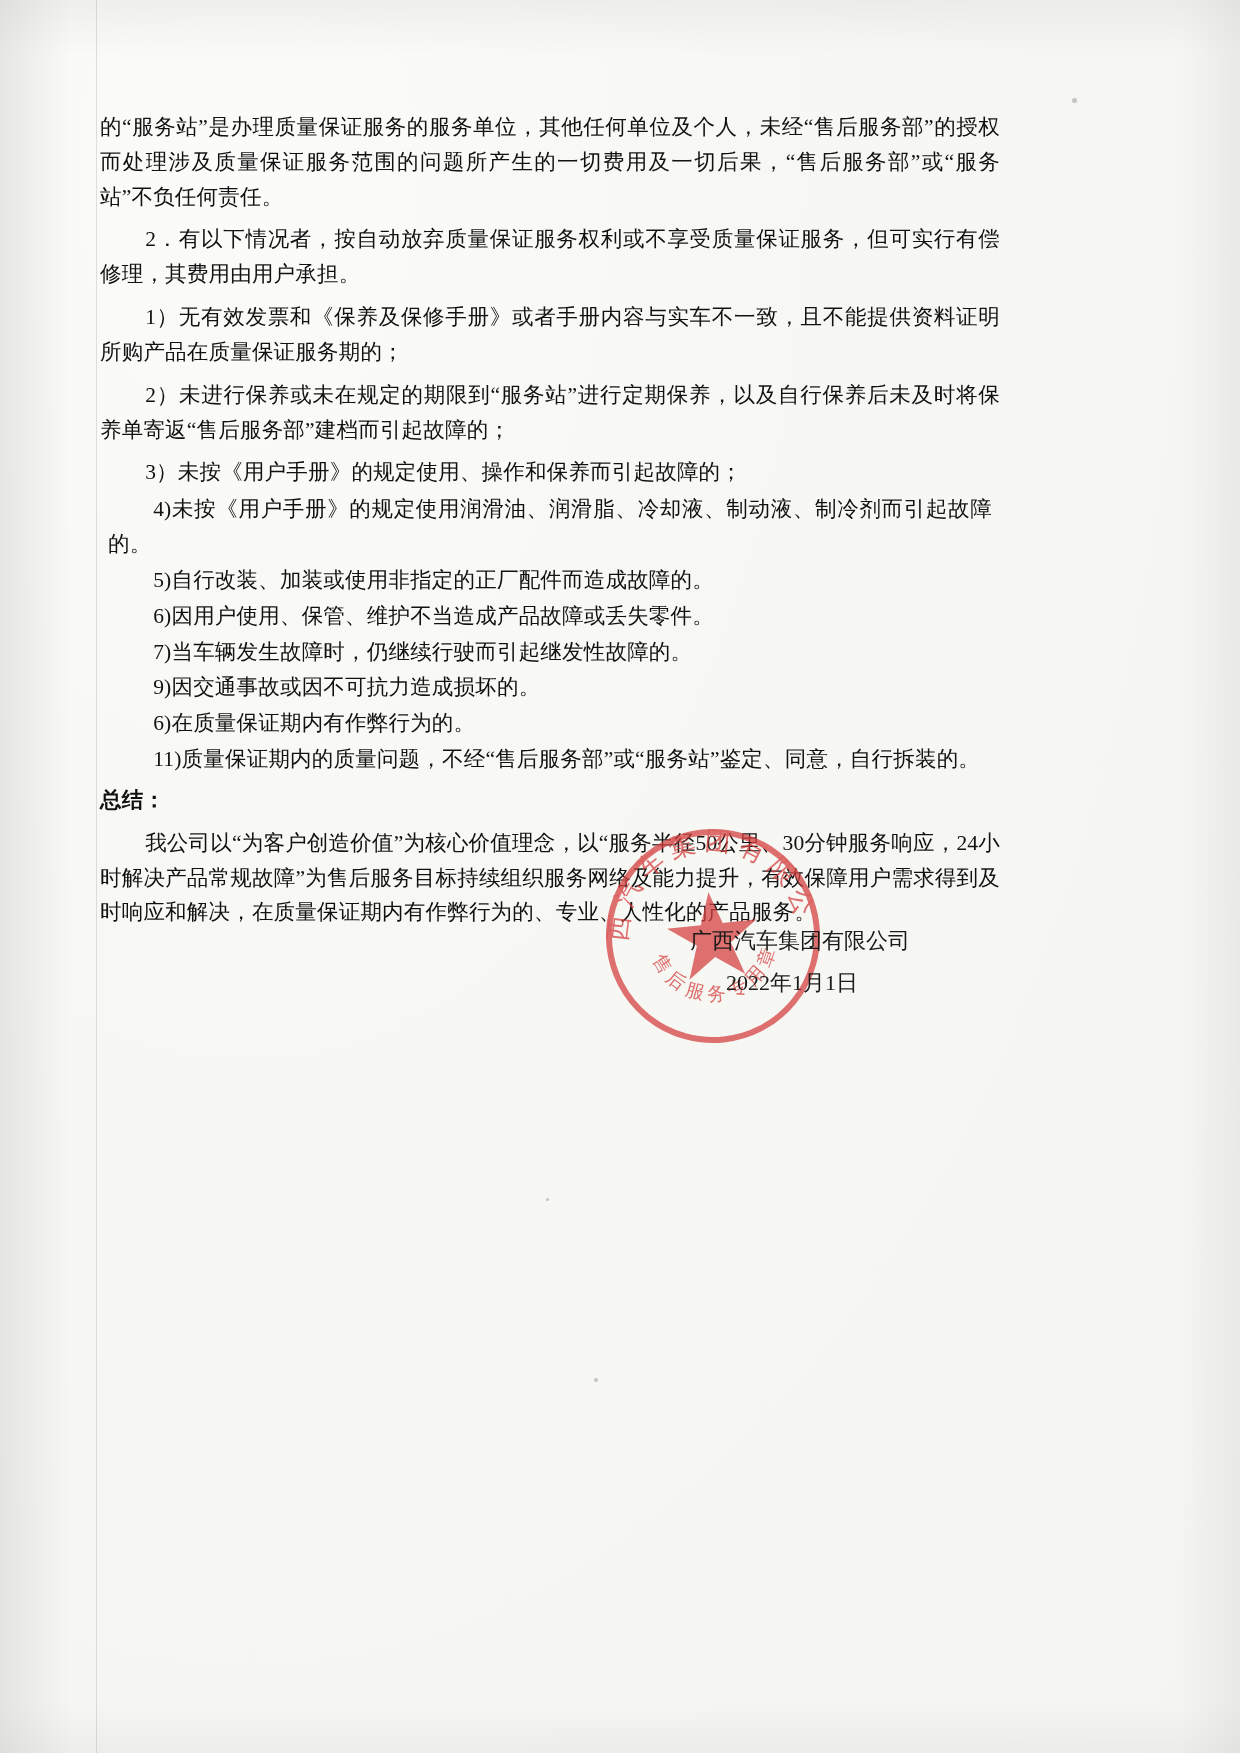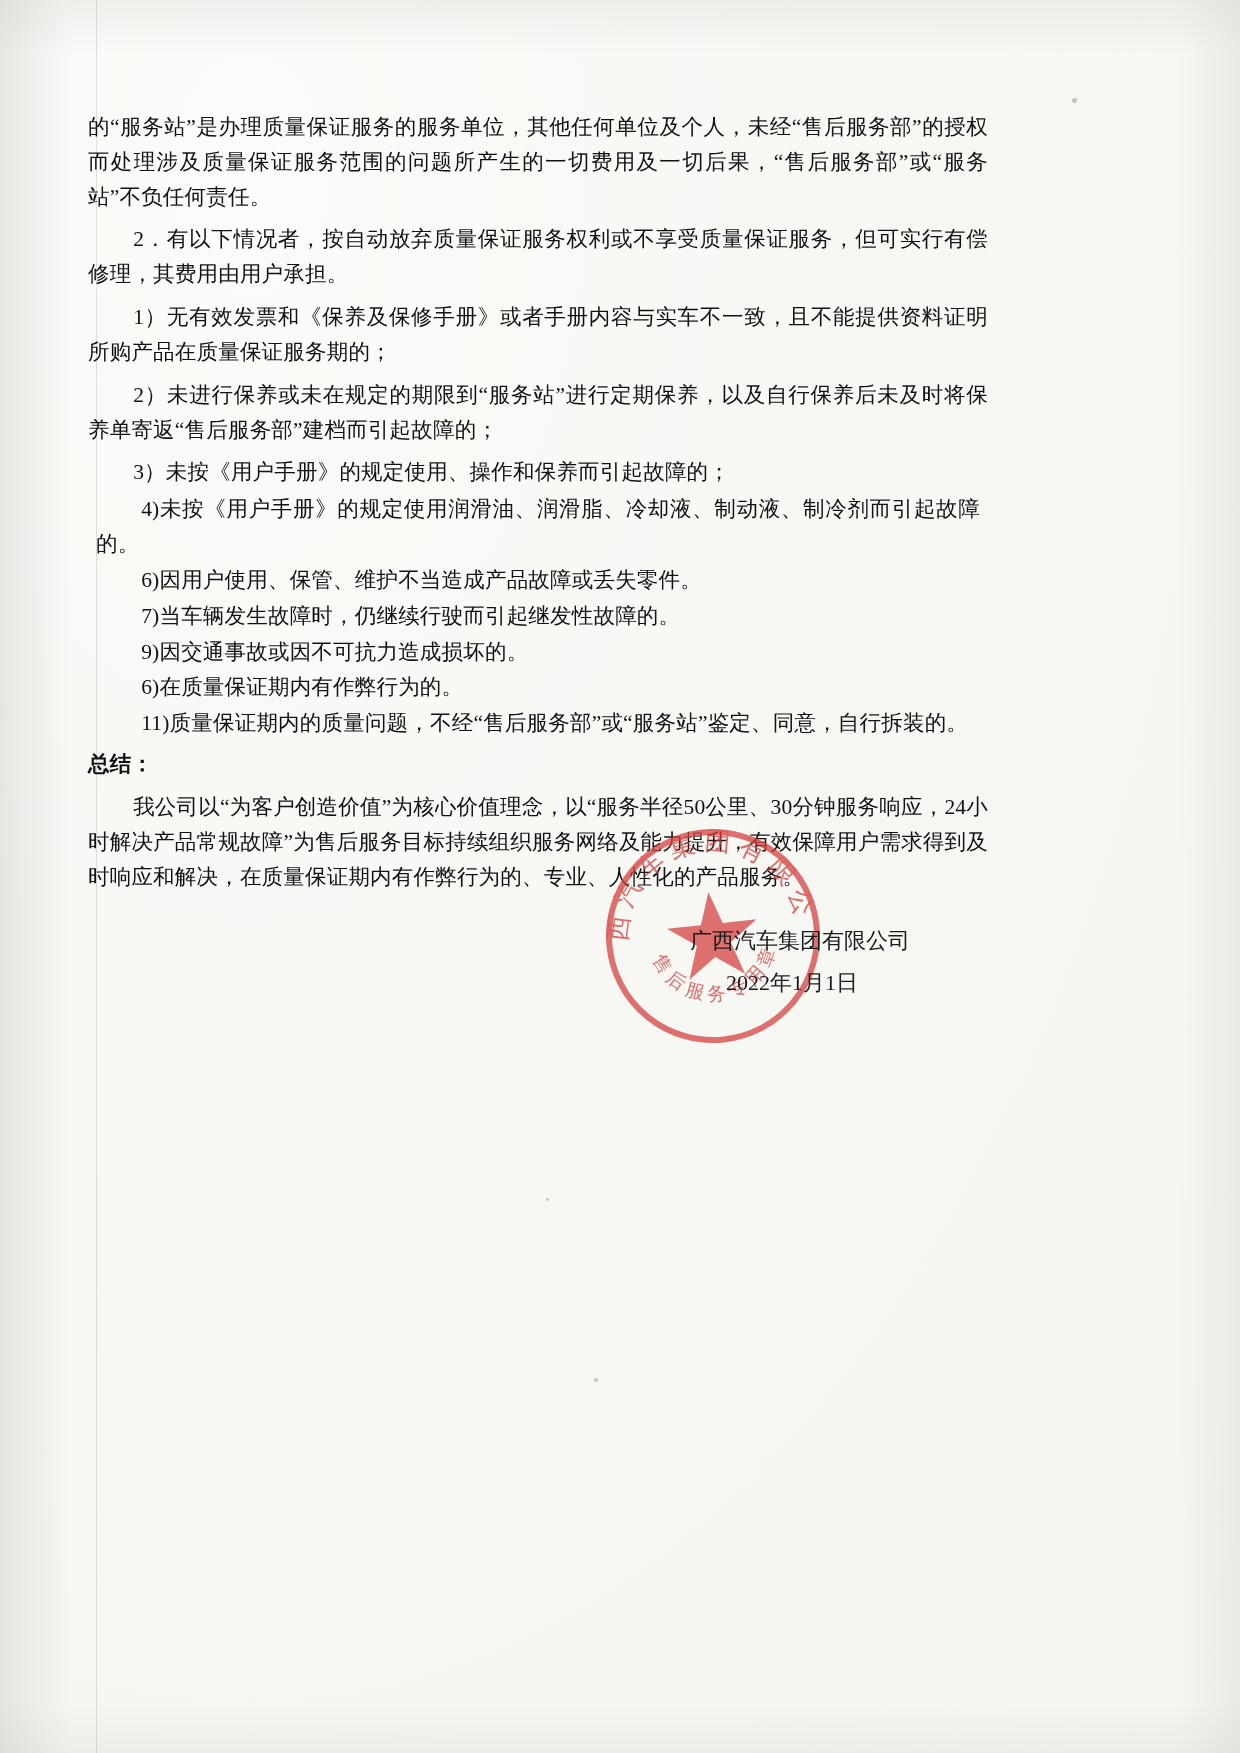--- a/index.html
+++ b/index.html
@@ -27,21 +27,21 @@
     inset: 0;
     background:
       linear-gradient(90deg, rgba(195,195,190,0.35) 0px, rgba(255,255,255,0) 70px),
       linear-gradient(270deg, rgba(205,205,200,0.30) 0px, rgba(255,255,255,0) 60px),
       linear-gradient(180deg, rgba(205,205,200,0.25) 0px, rgba(255,255,255,0) 55px),
       linear-gradient(0deg, rgba(205,205,200,0.22) 0px, rgba(255,255,255,0) 50px);
     pointer-events: none;
   }
   .content {
     position: absolute;
-    left: 88px;
+    left: 100px;
     top: 110px;
     width: 900px;
     color: #111;
   }
   p {
     margin: 0 0 2px 0;
     font-size: 21.5px;
     line-height: 1.62;
     text-align: justify;
     letter-spacing: 0.2px;
@@ -112,20 +112,21 @@
 
   <div class="content">
 
     <p>的“服务站”是办理质量保证服务的服务单位，其他任何单位及个人，未经“售后服务部”的授权而处理涉及质量保证服务范围的问题所产生的一切费用及一切后果，“售后服务部”或“服务站”不负任何责任。</p>
     <p class="indent">2．有以下情况者，按自动放弃质量保证服务权利或不享受质量保证服务，但可实行有偿修理，其费用由用户承担。</p>
     <p class="indent">1）无有效发票和《保养及保修手册》或者手册内容与实车不一致，且不能提供资料证明所购产品在质量保证服务期的；</p>
     <p class="indent">2）未进行保养或未在规定的期限到“服务站”进行定期保养，以及自行保养后未及时将保养单寄返“售后服务部”建档而引起故障的；</p>
     <p class="indent">3）未按《用户手册》的规定使用、操作和保养而引起故障的；</p>
 
     <p class="item">4)未按《用户手册》的规定使用润滑油、润滑脂、冷却液、制动液、制冷剂而引起故障的。</p>
+    <p class="item">5)自行改装、加装或使用非指定的正厂配件而造成故障的。</p>
     <p class="item">6)因用户使用、保管、维护不当造成产品故障或丢失零件。</p>
     <p class="item">7)当车辆发生故障时，仍继续行驶而引起继发性故障的。</p>
     <p class="item">9)因交通事故或因不可抗力造成损坏的。</p>
     <p class="item">6)在质量保证期内有作弊行为的。</p>
     <p class="item">11)质量保证期内的质量问题，不经“售后服务部”或“服务站”鉴定、同意，自行拆装的。</p>
 
     <p class="section-title">总结：</p>
     <p class="indent">我公司以“为客户创造价值”为核心价值理念，以“服务半径50公里、30分钟服务响应，24小时解决产品常规故障”为售后服务目标持续组织服务网络及能力提升，有效保障用户需求得到及时响应和解决，在质量保证期内有作弊行为的、专业、人性化的产品服务。</p>
 
   </div>

